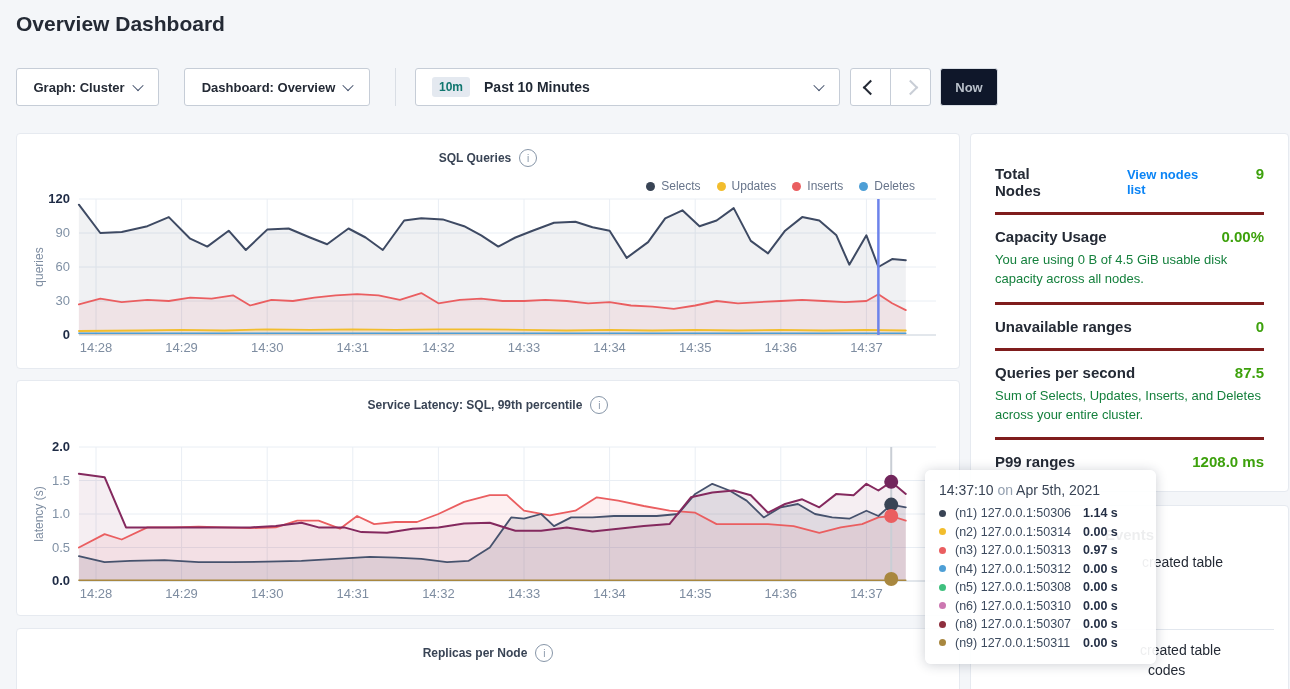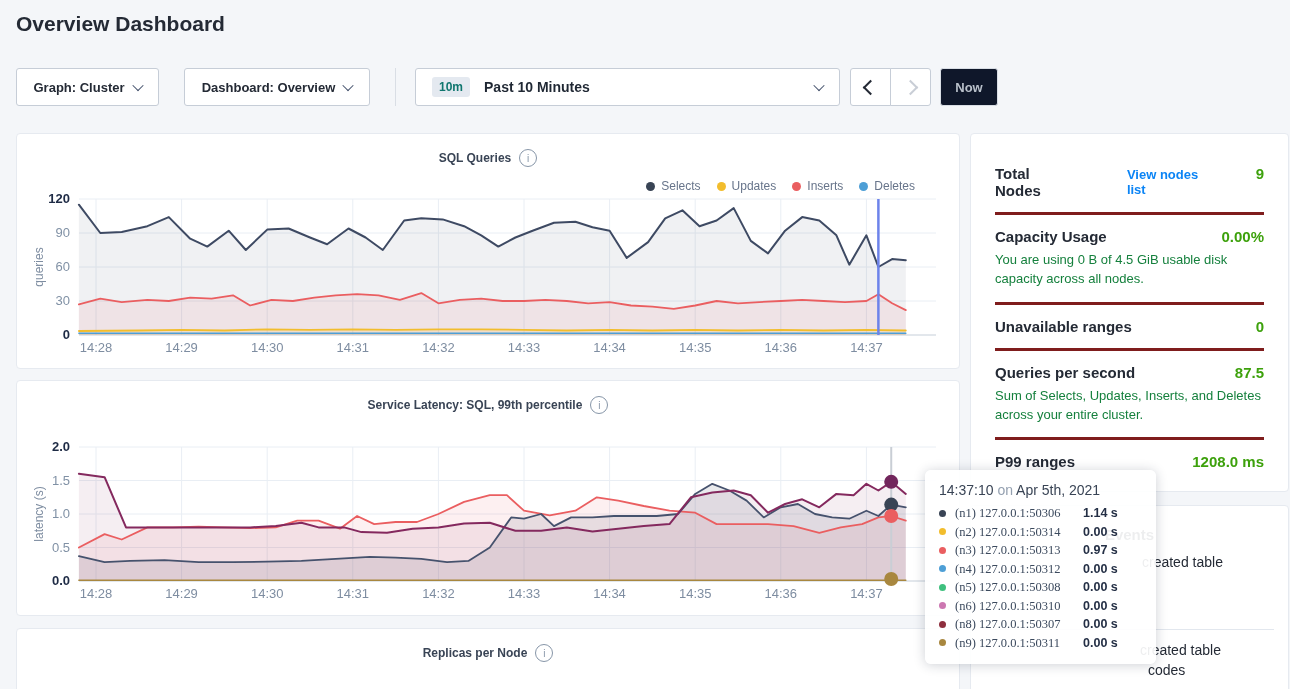--- a/index.html
+++ b/index.html
@@ -61,21 +61,21 @@
   .evt-title{position:absolute;top:20px;left:0;right:0;text-align:center;font-weight:bold;font-size:15px;color:#242a35;}
   .evt-frag{position:absolute;font-size:14px;color:#242a35;white-space:nowrap;}
   .evt-div{position:absolute;left:12px;right:14px;top:123px;height:1px;background:#e2e7ee;}
 
   .tooltip{position:absolute;left:925px;top:470px;width:231px;background:rgba(255,255,255,0.92);
        border-radius:6px;box-shadow:0 1px 12px rgba(32,43,62,0.22);padding:12px 14px;z-index:20;box-sizing:border-box;}
   .tt-title{font-size:14px;color:#394455;margin-bottom:6px;}
   .tt-on{color:#94a0b0;}
   .tt-row{display:flex;align-items:center;font-size:12.5px;color:#3c4a5e;line-height:18.5px;}
   .tt-dot{width:7px;height:7px;border-radius:50%;flex:none;margin-right:9px;}
-  .tt-name{width:128px;flex:none;font-family:Liberation Serif, serif;}
+  .tt-name{width:128px;flex:none;}
   .tt-val{font-weight:bold;color:#242f45;}
 </style>
 </head>
 <body>
 
 <div class="root">
 
   <h1 class="page-title">Overview Dashboard</h1>
 
   <div class="toolbar">

